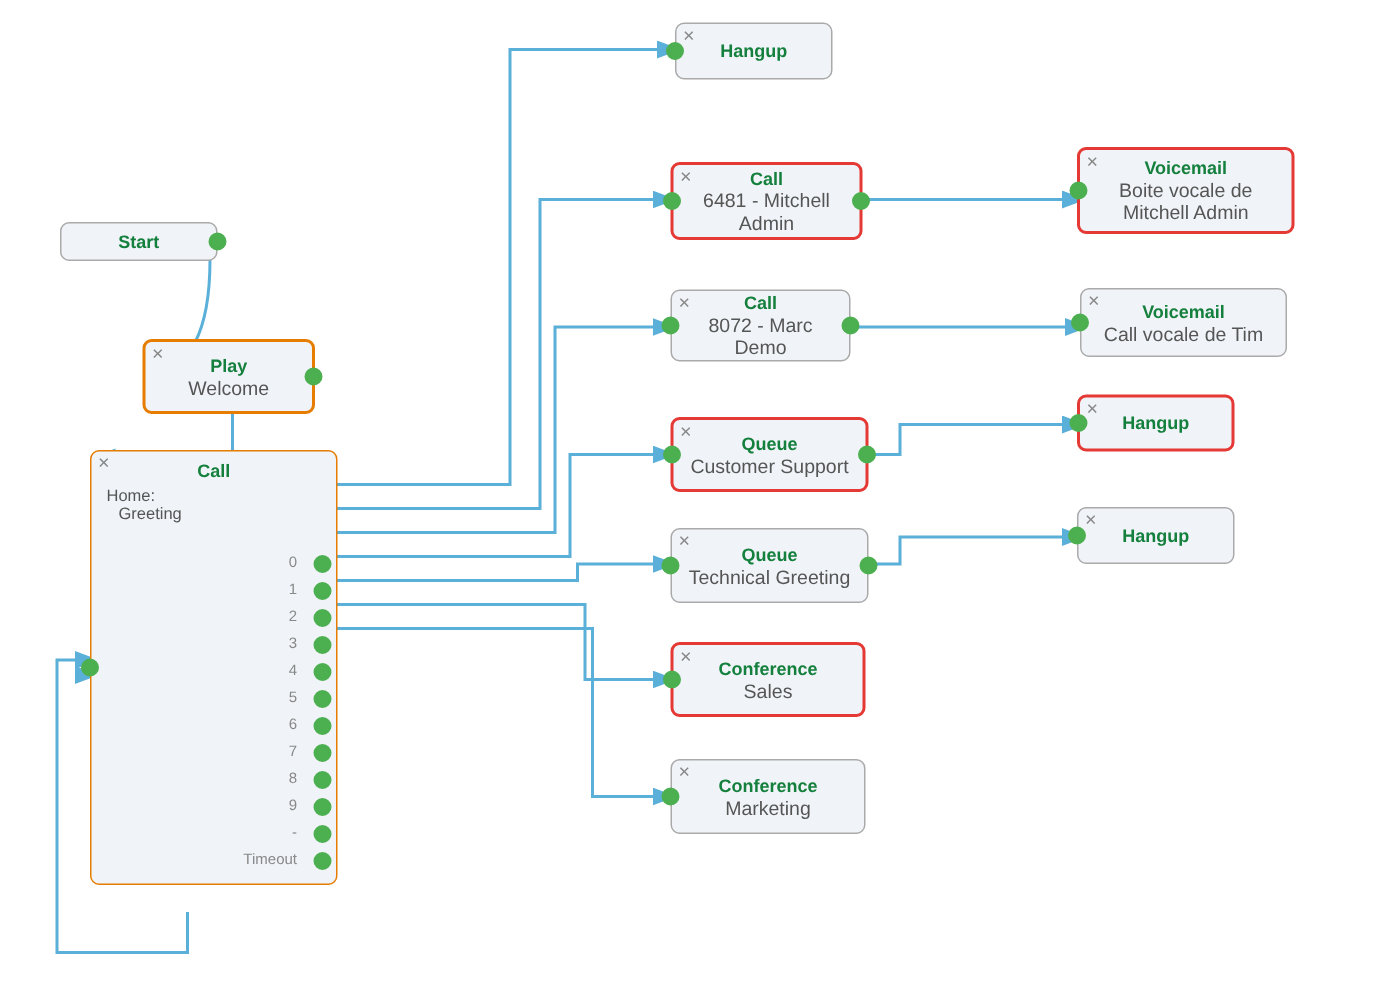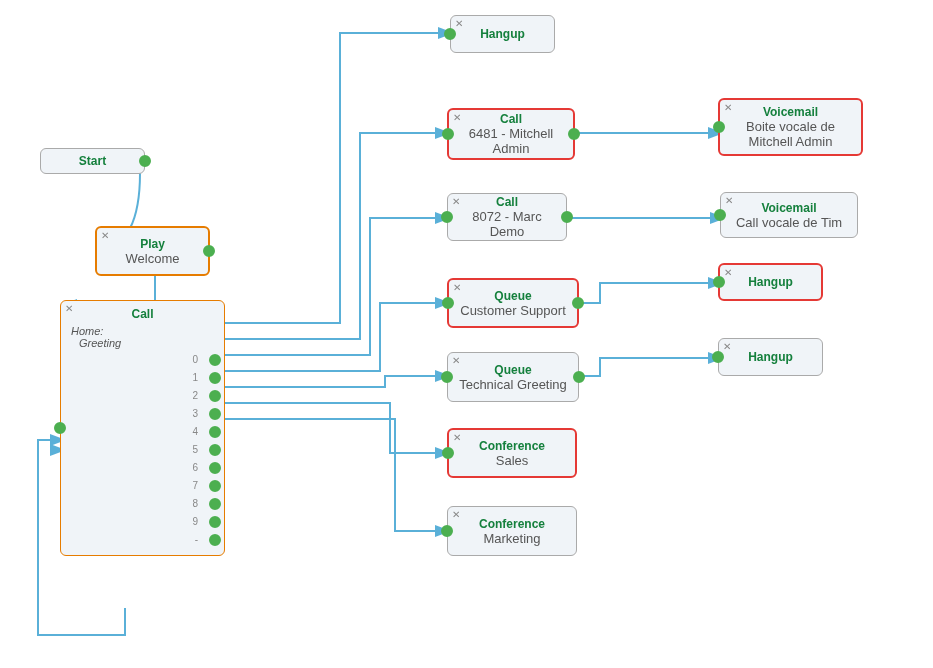--- a/index.html
+++ b/index.html
@@ -139,21 +139,21 @@
 <div class="node orange-border" style="left:95px; top:226px; width:115px; height:50px;">
   <span class="close-x">✕</span>
   <span class="node-title">Play</span>
   <span class="node-sub">Welcome</span>
   <div class="connector-dot right"></div>
 </div>
 
 <div class="menu-node" style="left:60px; top:300px; width:165px;">
   <span class="close-x">✕</span>
   <div class="node-title" style="margin-bottom:4px;">Call</div>
-  <div style="font-size:11px; color:#555; text-align:left; margin-bottom:2px;font-style:italic;">
+  <div style="font-size:11px; color:#555; text-align:left; margin-bottom:18px;">
     <span>Home:</span><br>
     <span style="margin-left:8px;">Greeting</span>
   </div>
 
   <div style="display:flex; flex-direction:column; align-items:flex-end; width:100%;">
     <div style="display:flex; justify-content:flex-end; align-items:center; width:100%; height:18px; position:relative;">
       <span class="port-label">0</span>
       <div class="connector-dot" style="position:relative; right:-7px; margin-left:4px;"></div>
     </div>
     <div style="display:flex; justify-content:flex-end; align-items:center; width:100%; height:18px; position:relative;">
@@ -189,20 +189,24 @@
       <div class="connector-dot" style="position:relative; right:-7px; margin-left:4px;"></div>
     </div>
     <div style="display:flex; justify-content:flex-end; align-items:center; width:100%; height:18px; position:relative;">
       <span class="port-label">9</span>
       <div class="connector-dot" style="position:relative; right:-7px; margin-left:4px;"></div>
     </div>
     <div style="display:flex; justify-content:flex-end; align-items:center; width:100%; height:18px; position:relative;">
       <span class="port-label">-</span>
       <div class="connector-dot" style="position:relative; right:-7px; margin-left:4px;"></div>
     </div>
+    <div style="display:flex; justify-content:flex-end; align-items:center; width:100%; height:18px; position:relative;">
+      <span class="port-label">Timeout</span>
+      <div class="connector-dot" style="position:relative; right:-7px; margin-left:4px;"></div>
+    </div>
   </div>
 
   <div class="connector-dot left" style="top:50%;"></div>
 </div>
 
 <div class="node" style="left:450px; top:15px; width:105px; height:38px;">
   <span class="close-x">✕</span>
   <span class="node-title">Hangup</span>
   <div class="connector-dot left"></div>
 </div>

